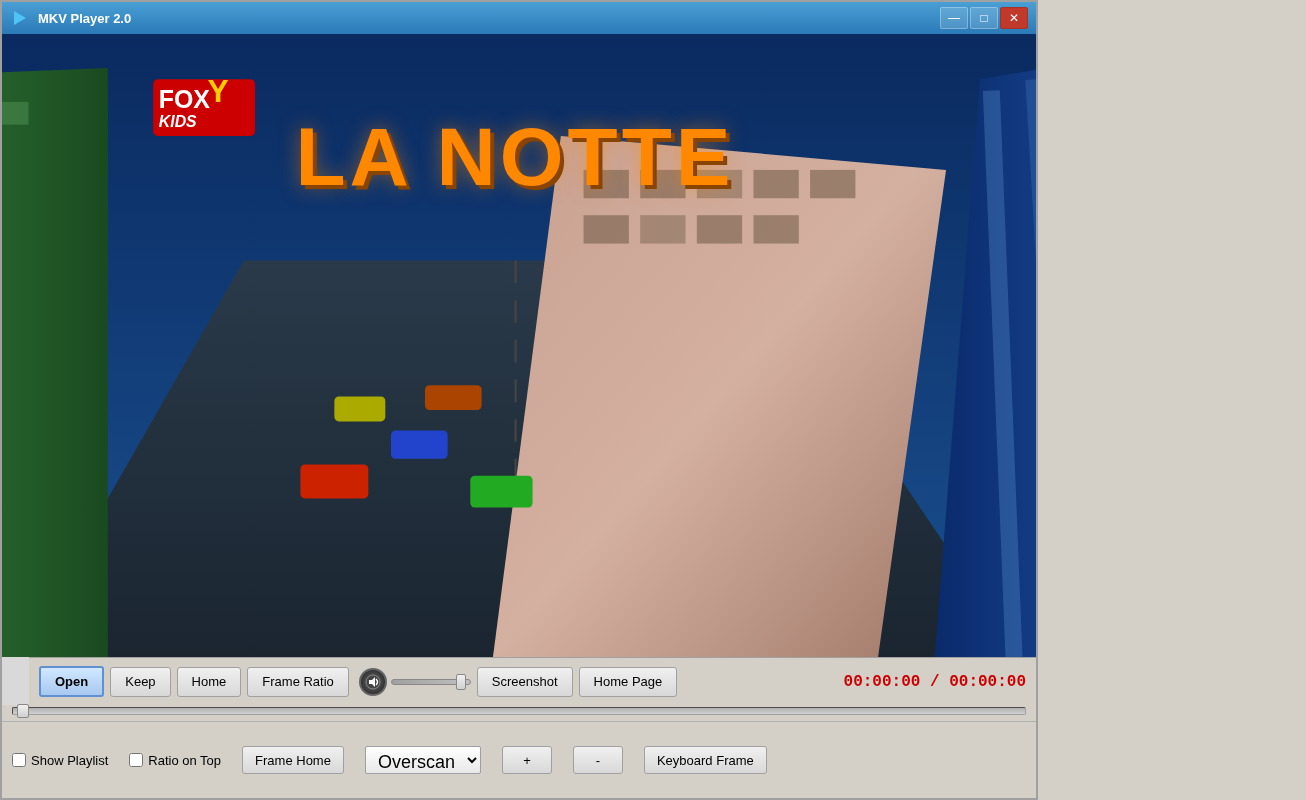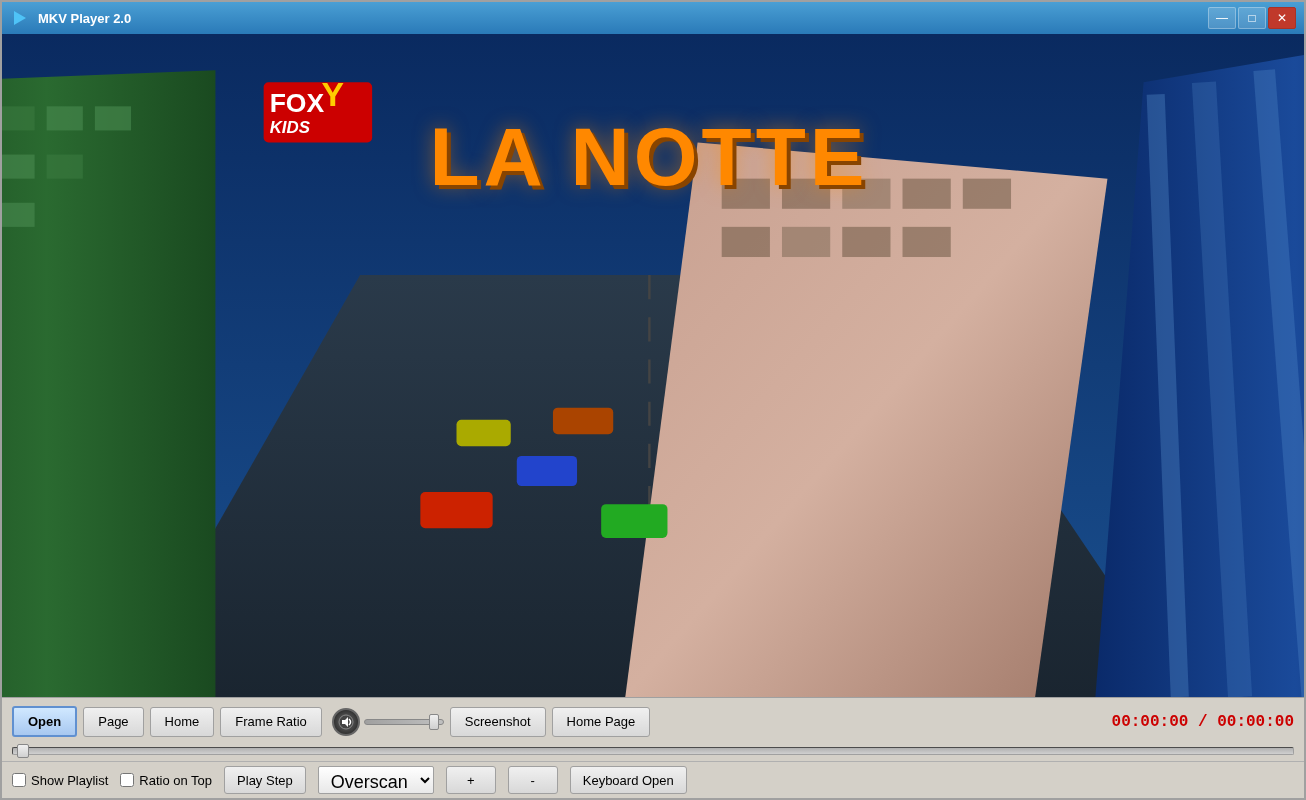--- a/index.html
+++ b/index.html
@@ -6,21 +6,21 @@
     body {
       font-family: 'Segoe UI', Tahoma, Geneva, Verdana, sans-serif;
       font-size: 13px;
       background: #d4d0c8;
       width: 1306px;
       height: 800px;
       overflow: hidden;
     }
 
     .window {
-      width: 1306px;
+      width: 1038px;
       height: 800px;
       background: #d9d9d9;
       border: 2px solid #a0a0a0;
       display: flex;
       flex-direction: column;
     }
 
     .title-bar {
       background: linear-gradient(to bottom, #4a9fd4, #2a7ab8);
       display: flex;
@@ -102,20 +102,21 @@
     }
 
     .controls-bar {
       background: #d4d0c8;
       padding: 8px 10px;
       display: flex;
       align-items: center;
       gap: 6px;
       flex-shrink: 0;
       border-top: 1px solid #a0a0a0;
+      margin-left: 27px;
     }
 
     .btn {
       padding: 6px 14px;
       background: linear-gradient(to bottom, #f0f0f0, #d8d8d8);
       border: 1px solid #a0a0a0;
       border-radius: 3px;
       cursor: pointer;
       font-size: 13px;
       white-space: nowrap;
@@ -205,24 +206,24 @@
       transform: translateY(-50%);
       width: 12px;
       height: 14px;
       background: linear-gradient(to bottom, #f0f0f0, #d0d0d0);
       border: 1px solid #888;
       border-radius: 2px;
     }
 
     .bottom-bar {
       background: #d4d0c8;
-      padding: 4px 10px;
-      display: flex;
-      align-items: center;
-      gap: 12px;
+      padding: 24px 10px;
+      display: flex;
+      align-items: center;
+      gap: 21px;
       flex-shrink: 0;
       border-top: 1px solid #b0b0b0;
     }
 
     .checkbox-group {
       display: flex;
       align-items: center;
       gap: 5px;
       cursor: pointer;
     }
@@ -367,21 +368,21 @@
       <div style="position:absolute;top:80px;left:0;right:8px;text-align:center;">
         <div style="font-size:82px;font-weight:900;color:#ff8800;text-shadow:4px 4px 0 #884400, 0 0 20px rgba(255,140,0,0.5);font-family:'Arial Black',Arial,sans-serif;letter-spacing:4px;line-height:1.05;padding:0 60px;">
           <div>LA NOTTE</div>
         </div>
       </div>
     </div>
   </div>
 
   <div class="controls-bar">
     <button class="btn btn-open">Open</button>
-    <button class="btn">Page</button>
+    <button class="btn">Keep</button>
     <button class="btn">Home</button>
     <button class="btn">Frame Ratio</button>
 
     <div class="volume-control">
       <div class="speaker-icon">
         <svg width="16" height="16" viewBox="0 0 16 16">
           <circle cx="8" cy="8" r="7" fill="#444" stroke="#888" stroke-width="1"></circle>
 
           <polygon points="4,6 7,6 10,3 10,13 7,10 4,10" fill="white"></polygon>
           <path d="M11 5 Q14 8 11 11" stroke="white" stroke-width="1.5" fill="none"></path>
@@ -410,27 +411,27 @@
     <label class="checkbox-group">
       <input type="checkbox" style="">
       <span>Show Playlist</span>
     </label>
 
     <label class="checkbox-group">
       <input type="checkbox" style="">
       <span>Ratio on Top</span>
     </label>
 
-    <button class="bottom-btn">Play Step</button>
+    <button class="bottom-btn">Frame Home</button>
 
     <select class="dropdown-select">
       <option>Overscan</option>
       <option>None</option>
       <option>Small</option>
       <option>Medium</option>
       <option>Large</option>
     </select>
 
     <button class="bottom-btn plus-btn">+</button>
     <button class="bottom-btn minus-btn">-</button>
-    <button class="bottom-btn">Keyboard Open</button>
+    <button class="bottom-btn">Keyboard Frame</button>
   </div>
 </div>
 
 </body></html>

